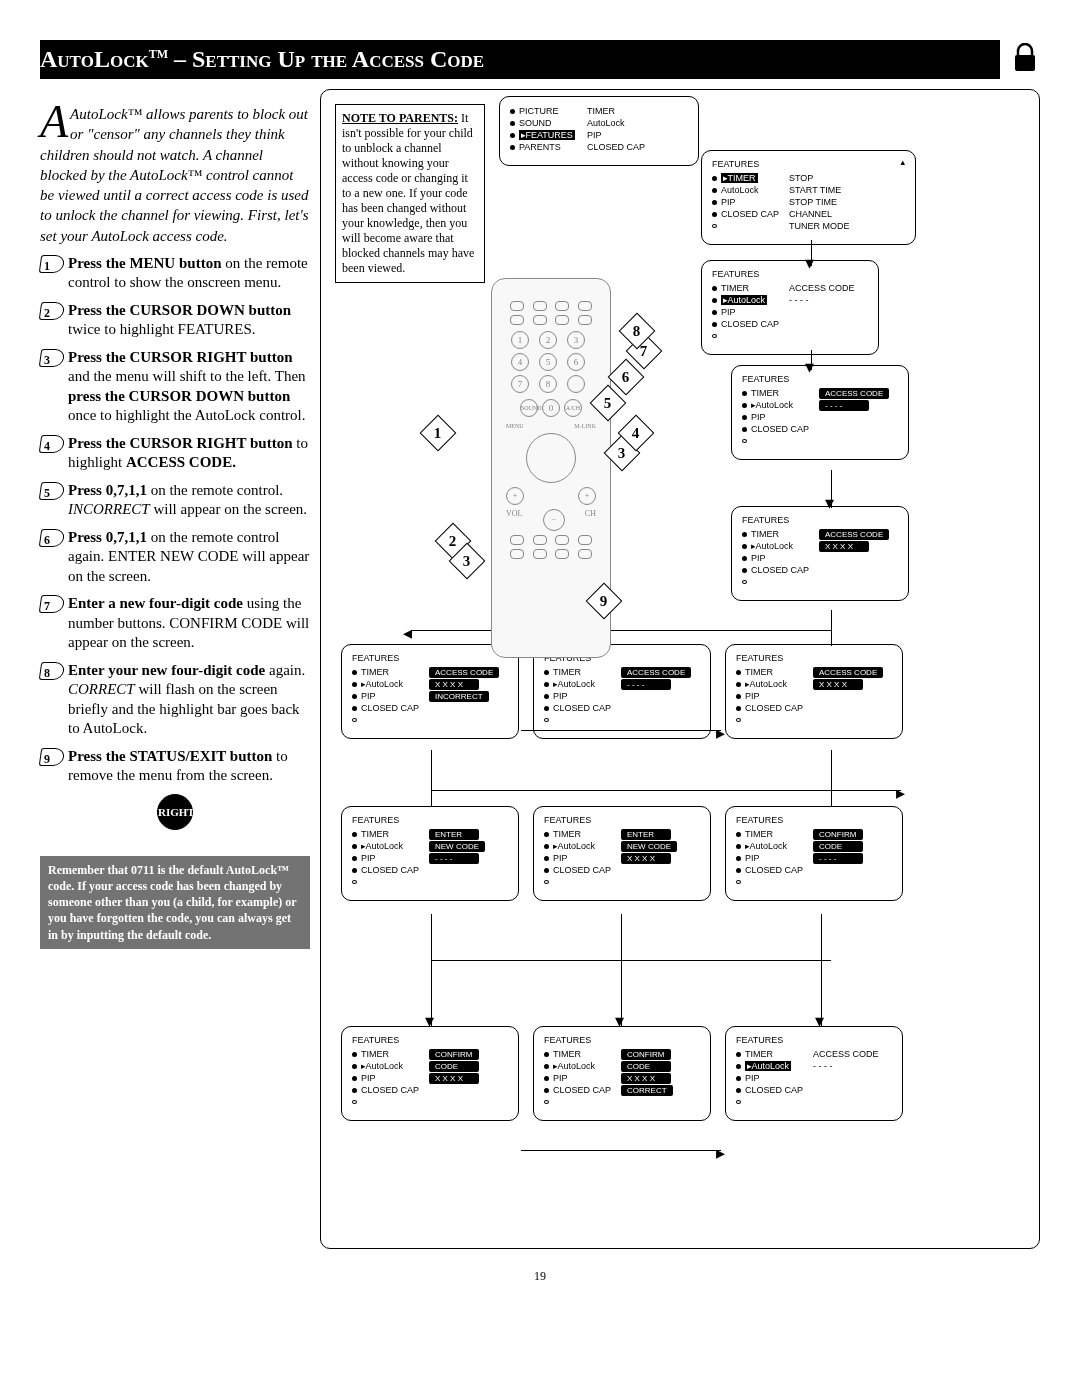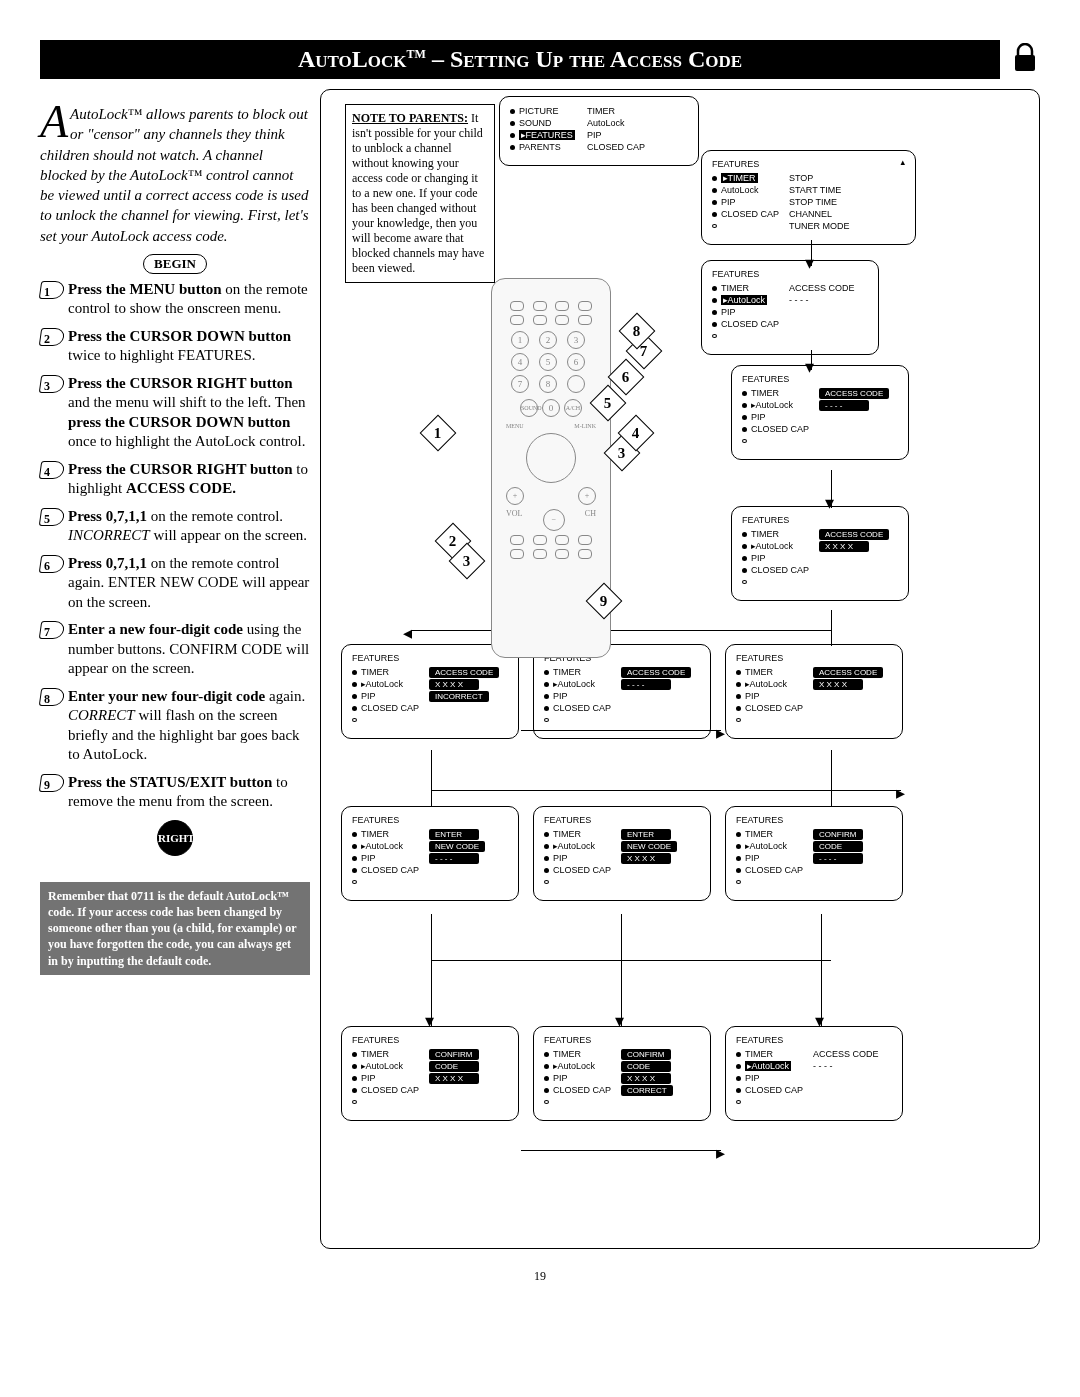--- a/index.html
+++ b/index.html
@@ -12,21 +12,21 @@
     width: 1080px;
     color: #000;
   }
   .header-row{display:flex;align-items:center;gap:10px;}
   .title-bar { 
     background: #000; 
     color: #fff; 
     font-family: "Times New Roman", serif; 
     font-variant: small-caps;
     font-size: 24px; 
-    text-align: center; 
+    text-align: left; 
     padding: 6px 0; 
     font-weight: bold;
     flex:1;
   }
   .title-bar sup{font-size:12px;font-variant:normal;}
   .lock-icon{width:30px;text-align:center;}
   .page { display: flex; gap: 10px; margin-top: 10px; }
   .left-col { width: 270px; flex: 0 0 270px; }
   .right-col { flex: 1; position: relative; }
   .intro { font-style: italic; font-size: 15px; line-height: 1.35; margin-bottom: 8px; }
@@ -35,21 +35,21 @@
   .stop-badge{background:#000;color:#fff;border-radius:50%;width:36px;height:36px;line-height:34px;text-align:center;padding:0;font-size:11px;}
   .step { position: relative; padding-left: 28px; margin-bottom: 8px; font-size: 15px; line-height:1.3;}
   .step-num { position: absolute; left: 0; top: 2px; width: 22px; height: 16px; }
   .step-num::before{content:"";position:absolute;left:0;top:50%;width:22px;height:16px;border:1.2px solid #000;border-radius:3px 10px 10px 3px / 3px 50% 50% 3px;transform:translateY(-50%) skewX(-8deg);}
   .step-num span{position:relative;z-index:1;font-weight:bold;font-size:12px;padding-left:4px;}
   .bold { font-weight: bold; }
   .ital { font-style: italic; }
   .black-box { background:#737373; color:#fff; padding:6px 8px; font-size:12px; font-weight:bold; line-height:1.35; margin-top:20px;}
   
   .right-frame{border:1px solid #000;border-radius:10px;padding:10px;position:relative;min-height:1160px;}
-  .note-box{position:absolute;left:24px;top:14px;width:150px;border:1px solid #000;padding:6px;font-size:12px;line-height:1.25;background:#fff;z-index:5;}
+  .note-box{position:absolute;left:14px;top:14px;width:150px;border:1px solid #000;padding:6px;font-size:12px;line-height:1.25;background:#fff;z-index:5;}
   .note-box .hd{font-weight:bold;text-decoration:underline;}
   
   .menu-box{position:absolute;border:1px solid #000;border-radius:10px;padding:8px 10px 12px 10px;font-family:Arial,sans-serif;font-size:9px;background:#fff;min-width:178px;}
   .menu-title{font-size:9px;margin-bottom:3px;}
   .menu-row{display:flex;align-items:center;gap:4px;padding:0px 0;min-height:12px;}
   .bullet{width:5px;height:5px;background:#000;border-radius:50%;flex:0 0 5px;}
   .bullet.open{background:#fff;border:1px solid #000;width:4px;height:4px;}
   .arrow-ic{font-size:9px;line-height:1;}
   .menu-row .lbl{flex:0 0 64px;}
   .menu-row .val{flex:1;}
@@ -85,21 +85,20 @@
     <svg width="26" height="30" viewBox="0 0 26 30">
         <path d="M6 12 V8 a7 7 0 0 1 14 0 v4" fill="none" stroke="#000" stroke-width="2.5"></path>
         <rect x="3" y="12" width="20" height="16" rx="2" fill="#000"></rect>
       </svg>
   </div>
 </div>
 
 <div class="page">
   <div class="left-col">
     <p class="intro"><span class="dropcap">A</span><span>AutoLock™ allows parents to block out or "censor" any channels they think children should not watch.  A channel blocked by the AutoLock™ control cannot be viewed until a correct access code is used to unlock the channel for viewing.  First, let's set your AutoLock access code.</span></p>
-    <div style="text-align:center"><span class="begin-badge">BEGIN</span></div>
     <div id="steps">
         <div class="step"><span class="step-num"><span>1</span></span><span class="bold">Press the MENU button</span> on the remote control to show the onscreen menu.</div>
         <div class="step"><span class="step-num"><span>2</span></span><span class="bold">Press the CURSOR DOWN button</span> twice to highlight FEATURES.</div>
         <div class="step"><span class="step-num"><span>3</span></span><span class="bold">Press the CURSOR RIGHT button</span> and the menu will shift to the left. Then <span class="bold">press the CURSOR DOWN button</span> once to highlight the AutoLock control.</div>
         <div class="step"><span class="step-num"><span>4</span></span><span class="bold">Press the CURSOR RIGHT button</span> to highlight <span class="bold">ACCESS CODE.</span></div>
         <div class="step"><span class="step-num"><span>5</span></span><span class="bold">Press 0,7,1,1</span> on the remote control.  <span class="ital">INCORRECT</span> will appear on the screen.</div>
         <div class="step"><span class="step-num"><span>6</span></span><span class="bold">Press 0,7,1,1</span> on the remote control again. ENTER NEW CODE will appear on the screen.</div>
         <div class="step"><span class="step-num"><span>7</span></span><span class="bold">Enter a new four-digit code</span> using the number buttons.  CONFIRM CODE will appear on the screen.</div>
         <div class="step"><span class="step-num"><span>8</span></span><span class="bold">Enter your new four-digit code</span> again. <span class="ital">CORRECT</span> will flash on the screen briefly and the highlight bar goes back to AutoLock.</div>
         <div class="step"><span class="step-num"><span>9</span></span><span class="bold">Press the STATUS/EXIT button</span> to remove the menu from the screen.</div>

